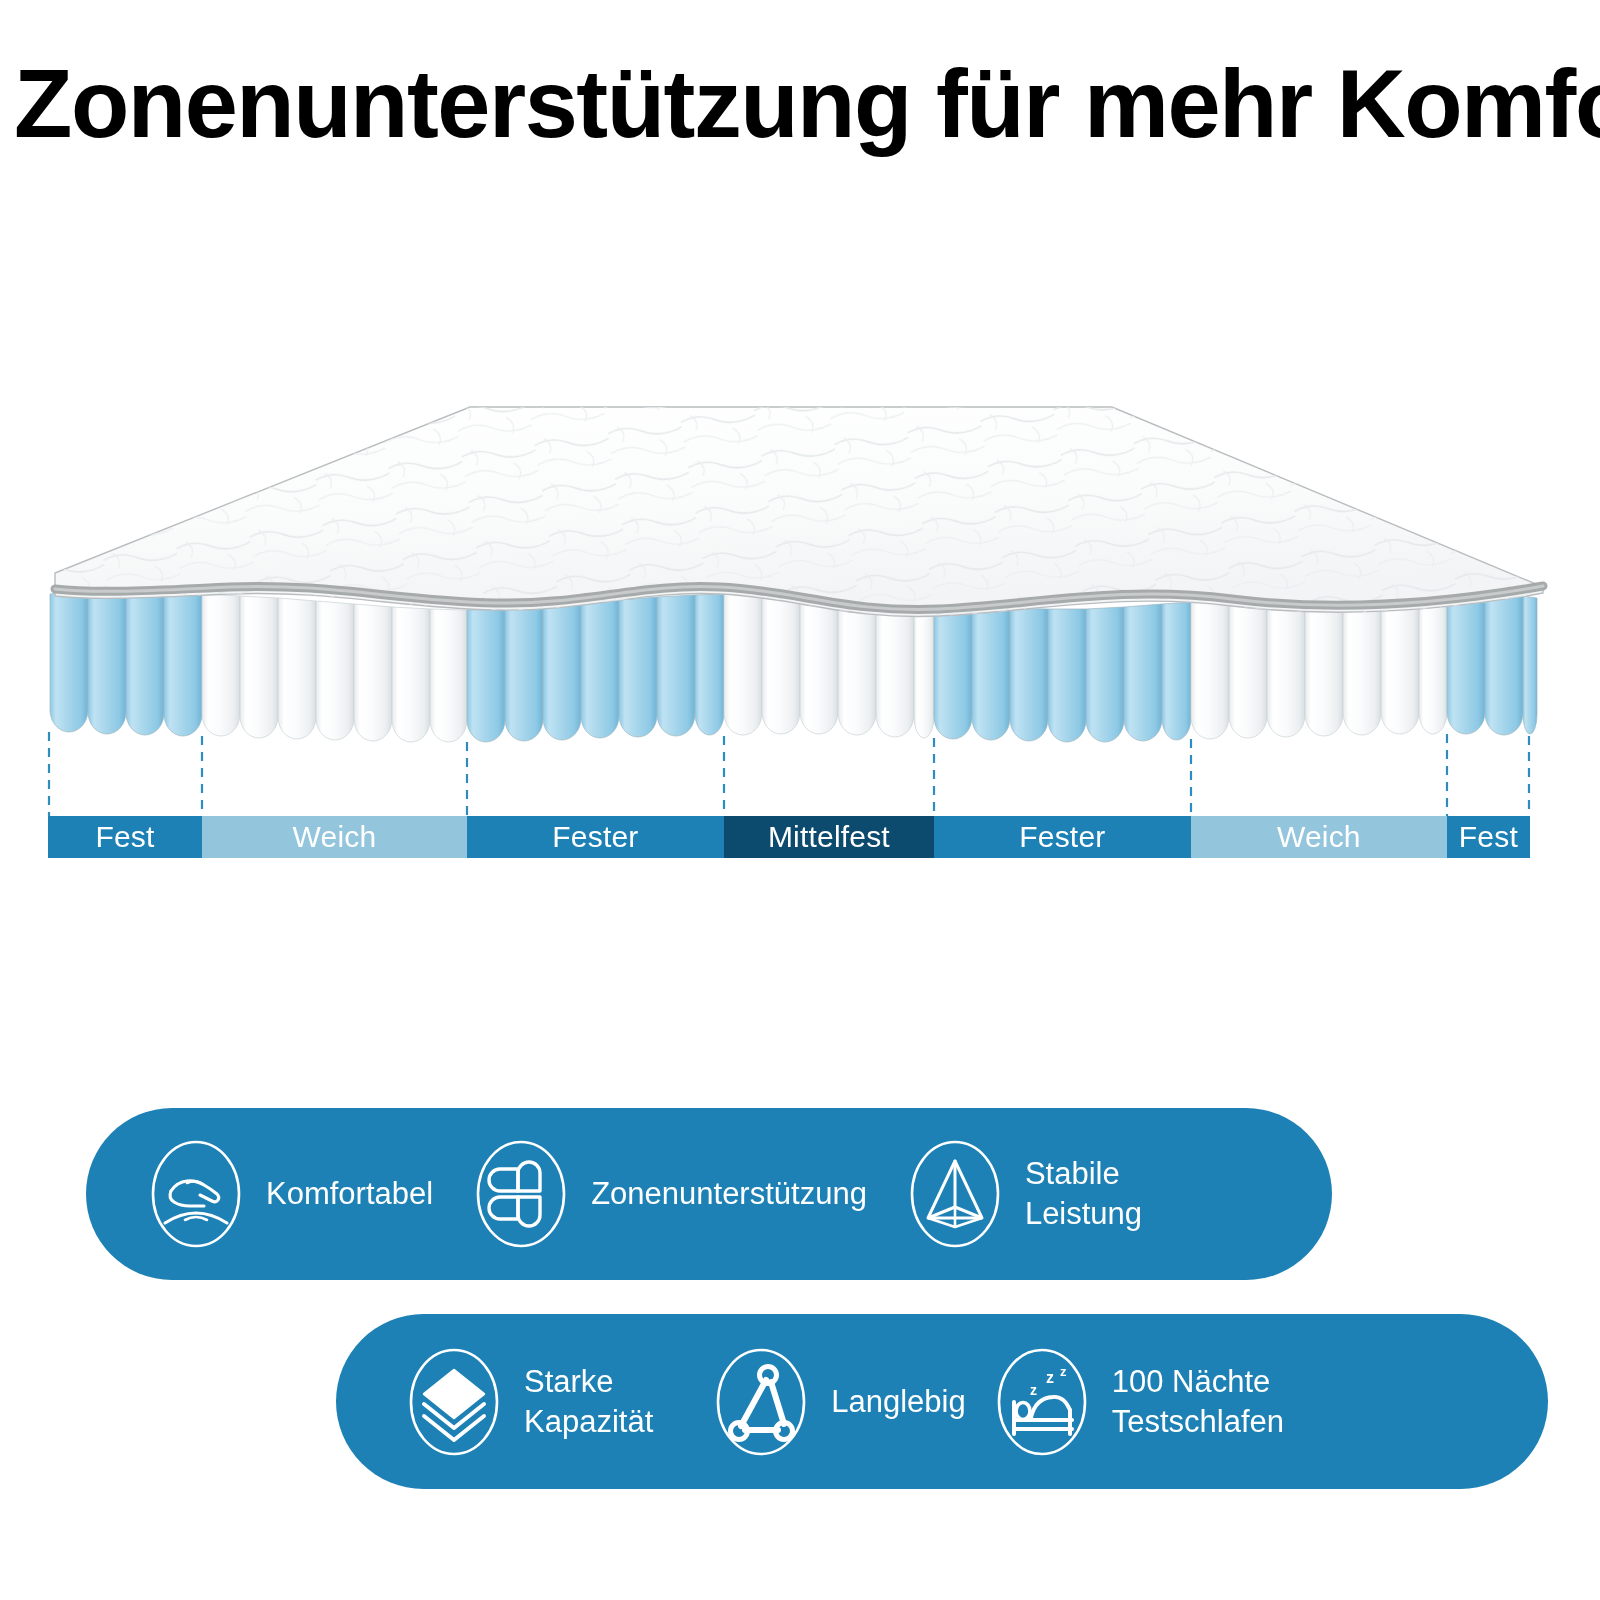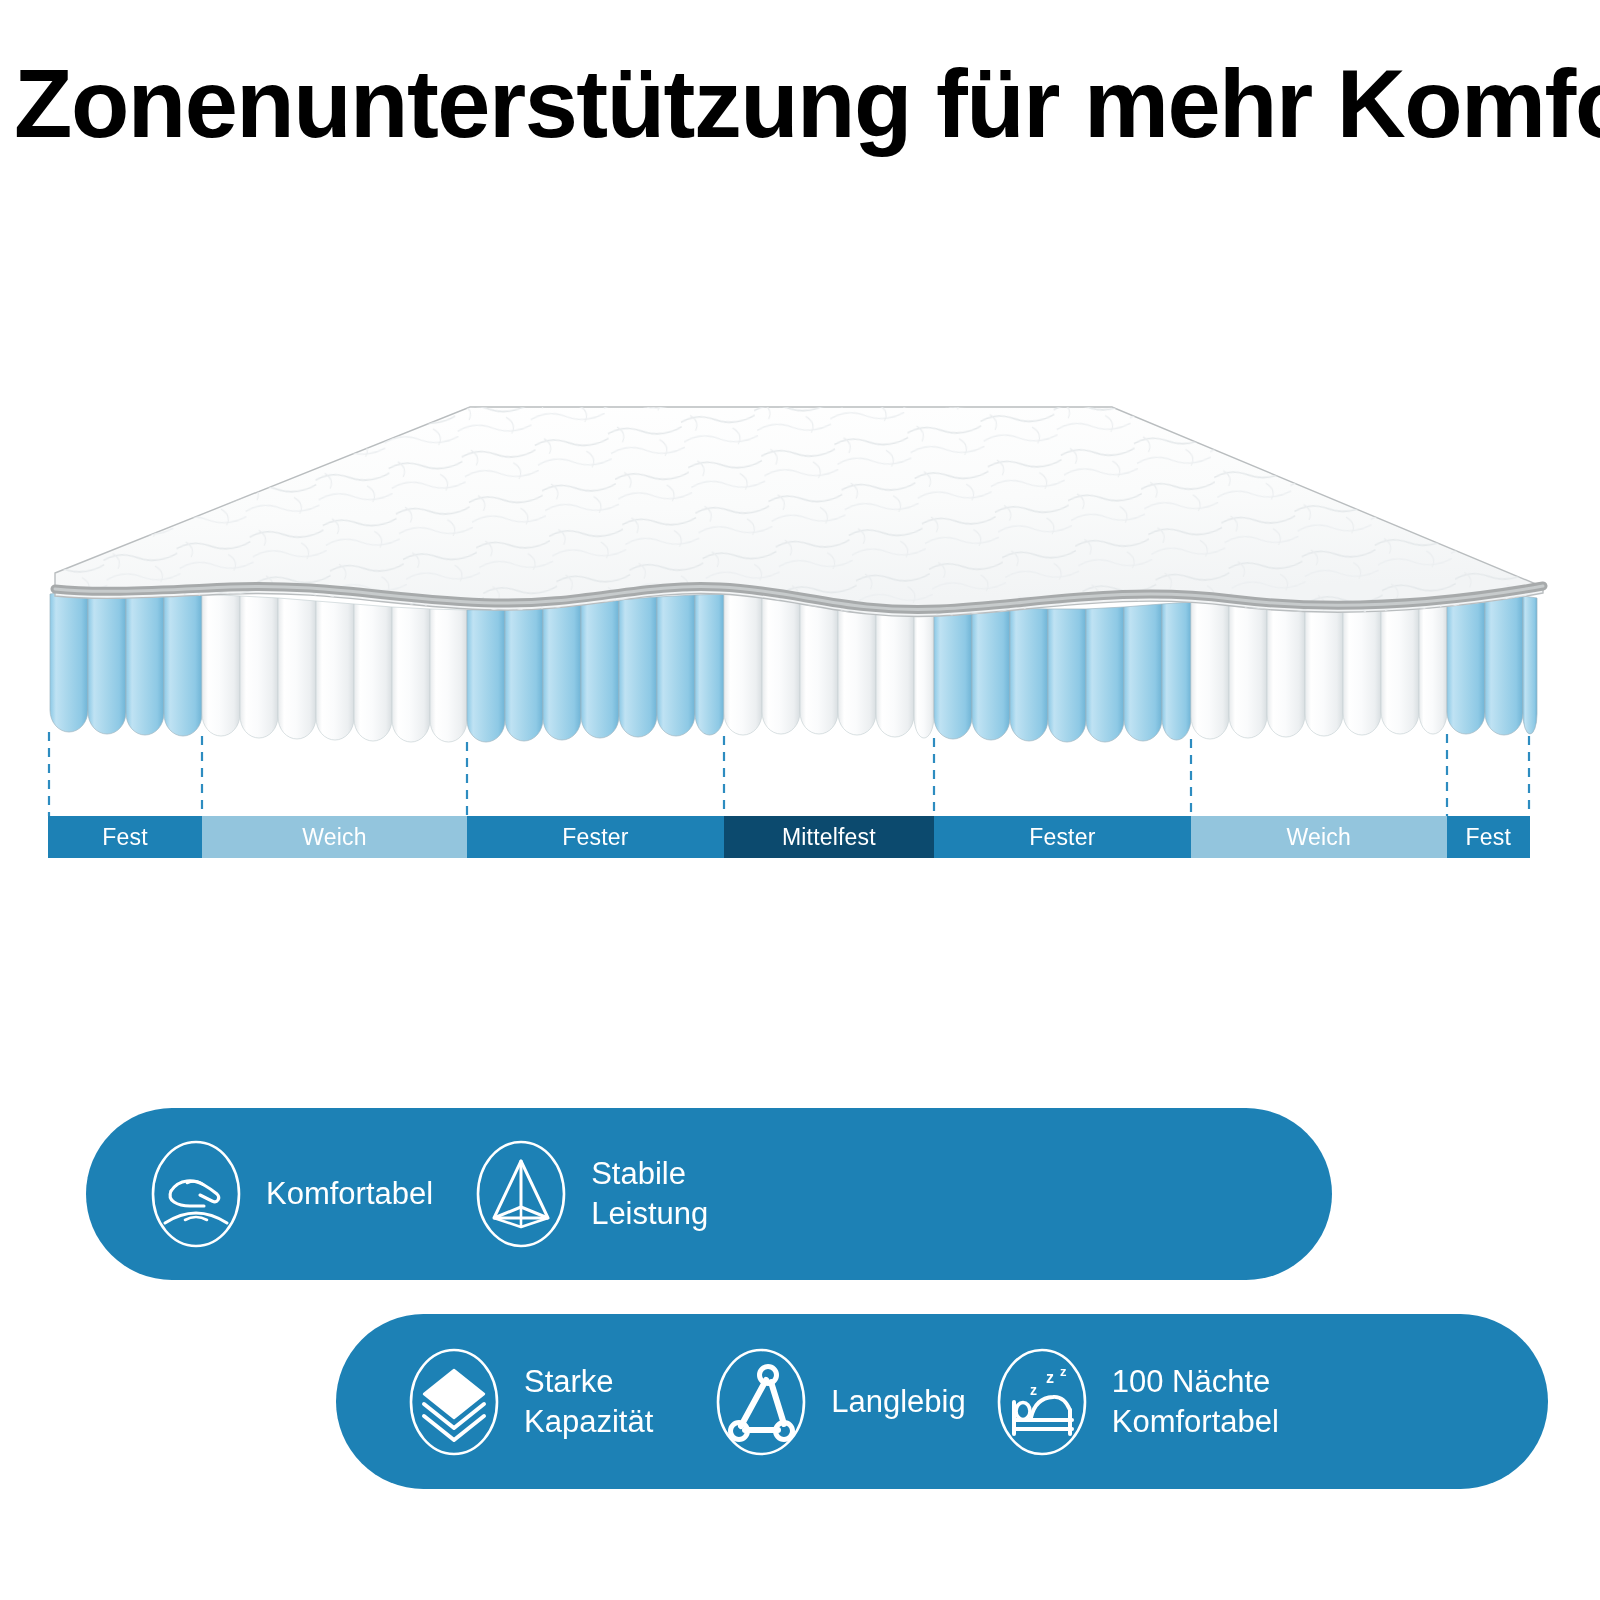--- a/index.html
+++ b/index.html
@@ -51,21 +51,21 @@
     width: 1482px;
     height: 42px;
     display: flex;
   }
   .zone-seg {
     height: 42px;
     display: flex;
     align-items: center;
     justify-content: center;
     color: #ffffff;
-    font-size: 23px;
+    font-size: 30px;
     font-family: "Liberation Sans", sans-serif;
     letter-spacing: 0.2px;
     box-sizing: border-box;
   }
 
   
   .pill {
     position: absolute;
     background: #1d81b5;
     border-radius: 88px;
@@ -301,20 +301,32 @@
         <path d="M22 52 q6 -9 16 -10 q9 -1 17 4 q7 4 13 9 q3 3 1 6 q-2 3 -6 1 l-12 -6" fill="none" stroke="#ffffff" stroke-width="3.1" stroke-linecap="round" stroke-linejoin="round"></path>
         <path d="M22 52 q-3 7 3 11 q6 4 16 4 l14 0" fill="none" stroke="#ffffff" stroke-width="3.1" stroke-linecap="round" stroke-linejoin="round"></path>
         <path d="M38 44 q9 -4 17 2" fill="none" stroke="#ffffff" stroke-width="2.6" stroke-linecap="round"></path>
         <path d="M16 84 q31 -20 62 0" fill="none" stroke="#ffffff" stroke-width="3.1" stroke-linecap="round"></path>
         <path d="M36 81 q11 -6 22 0" fill="none" stroke="#ffffff" stroke-width="2.6" stroke-linecap="round"></path>
       </svg>
     </div>
     <div class="feature-label">Komfortabel</div>
   </div>
 
+  <div class="feature" id="f-zonen">
+    <div class="feature-icon">
+      <svg width="94" height="110" viewBox="0 0 94 110" xmlns="http://www.w3.org/2000/svg">
+        <ellipse cx="47" cy="55" rx="43" ry="52" fill="none" stroke="#ffffff" stroke-width="2.6"></ellipse>
+        <path d="M44 52 L44 34 a11 11 0 0 1 22 0 L66 52 Z" fill="none" stroke="#ffffff" stroke-width="3.4" stroke-linejoin="round"></path>
+        <path d="M44 52 L26 52 a11 11 0 0 1 0 -22 L44 30 Z" fill="none" stroke="#ffffff" stroke-width="3.4" stroke-linejoin="round"></path>
+        <path d="M44 58 L44 76 a11 11 0 0 0 22 0 L66 58 Z" fill="none" stroke="#ffffff" stroke-width="3.4" stroke-linejoin="round"></path>
+        <path d="M44 58 L26 58 a11 11 0 0 0 0 22 L44 80 Z" fill="none" stroke="#ffffff" stroke-width="3.4" stroke-linejoin="round"></path>
+      </svg>
+    </div>
+    <div class="feature-label">Zonenunterstützung</div>
+  </div>
 
   <div class="feature" id="f-stabile">
     <div class="feature-icon">
       <svg width="94" height="110" viewBox="0 0 94 110" xmlns="http://www.w3.org/2000/svg">
         <ellipse cx="47" cy="55" rx="43" ry="52" fill="none" stroke="#ffffff" stroke-width="2.6"></ellipse>
         <path d="M47 22 L74 79 L20 79 Z" fill="none" stroke="#ffffff" stroke-width="3" stroke-linejoin="round"></path>
         <path d="M47 22 L47 68" fill="none" stroke="#ffffff" stroke-width="3" stroke-linecap="round"></path>
         <path d="M20 79 L47 68 L74 79" fill="none" stroke="#ffffff" stroke-width="3" stroke-linejoin="round"></path>
         <path d="M47 68 L47 88 L20 79" fill="none" stroke="#ffffff" stroke-width="2.6" stroke-linejoin="round"></path>
         <path d="M47 88 L74 79" fill="none" stroke="#ffffff" stroke-width="2.6" stroke-linejoin="round"></path>
@@ -364,15 +376,15 @@
         <text x="36" y="49" font-family="Liberation Sans, sans-serif" font-size="14" font-weight="bold" fill="#ffffff">z</text>
         <path d="M20 56 L20 88" fill="none" stroke="#ffffff" stroke-width="4" stroke-linecap="round"></path>
         <path d="M20 74 L78 74" fill="none" stroke="#ffffff" stroke-width="4" stroke-linecap="round"></path>
         <path d="M20 83 L78 83" fill="none" stroke="#ffffff" stroke-width="4" stroke-linecap="round"></path>
         <path d="M76 64 L76 88" fill="none" stroke="#ffffff" stroke-width="4" stroke-linecap="round"></path>
         <ellipse cx="29" cy="65" rx="7" ry="8.5" fill="none" stroke="#ffffff" stroke-width="3.6"></ellipse>
         <path d="M37 72 q4 -20 22 -21 q11 -1 17 13" fill="none" stroke="#ffffff" stroke-width="3.8" stroke-linecap="round"></path>
       </svg>
     </div>
     <div class="feature-label">100 Nächte
-Komfortabel</div>
+Testschlafen</div>
   </div>
 </div>
 
 </body></html>

